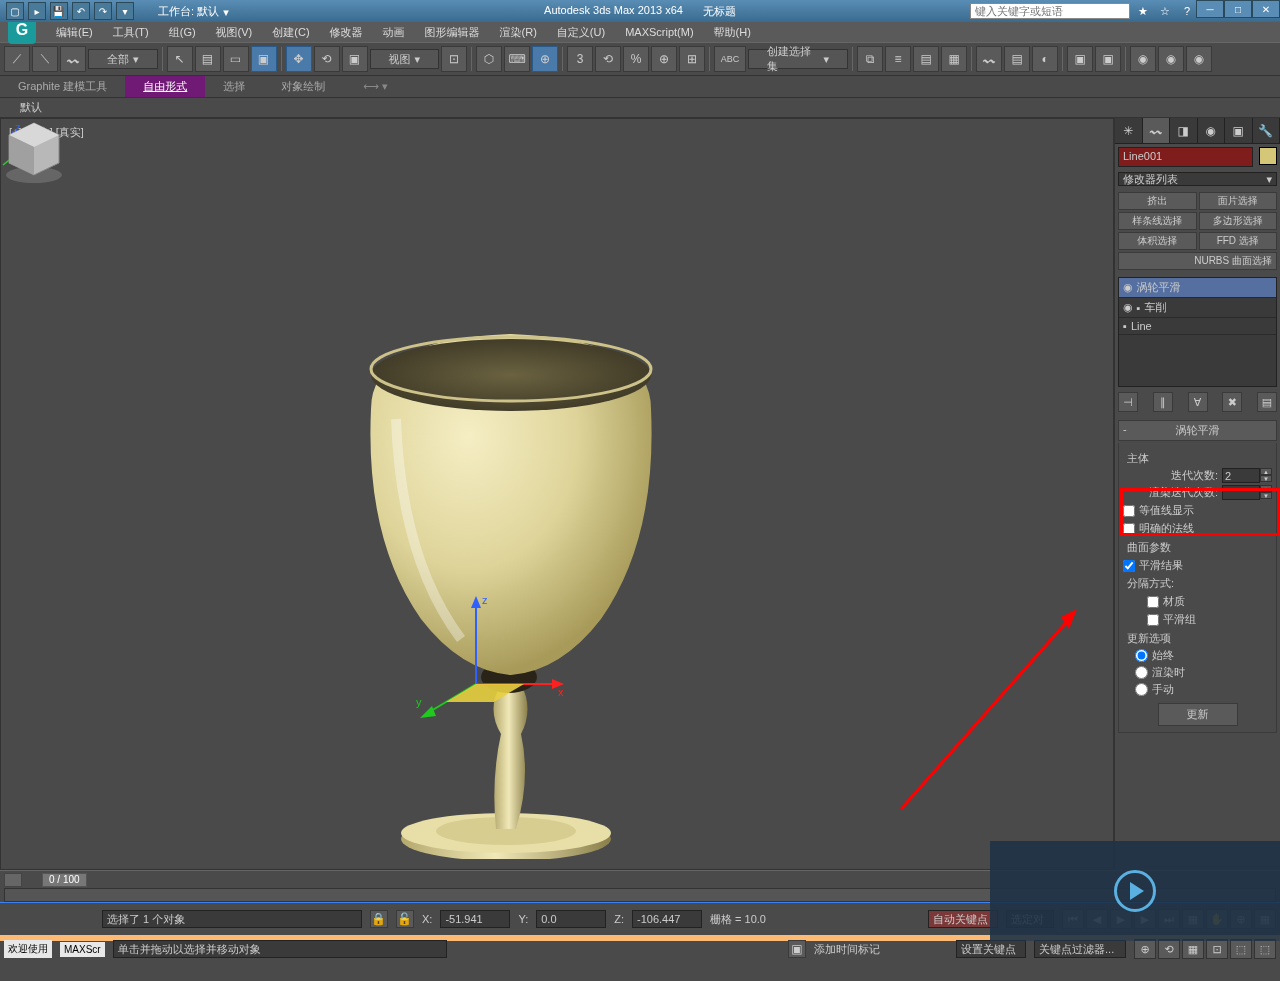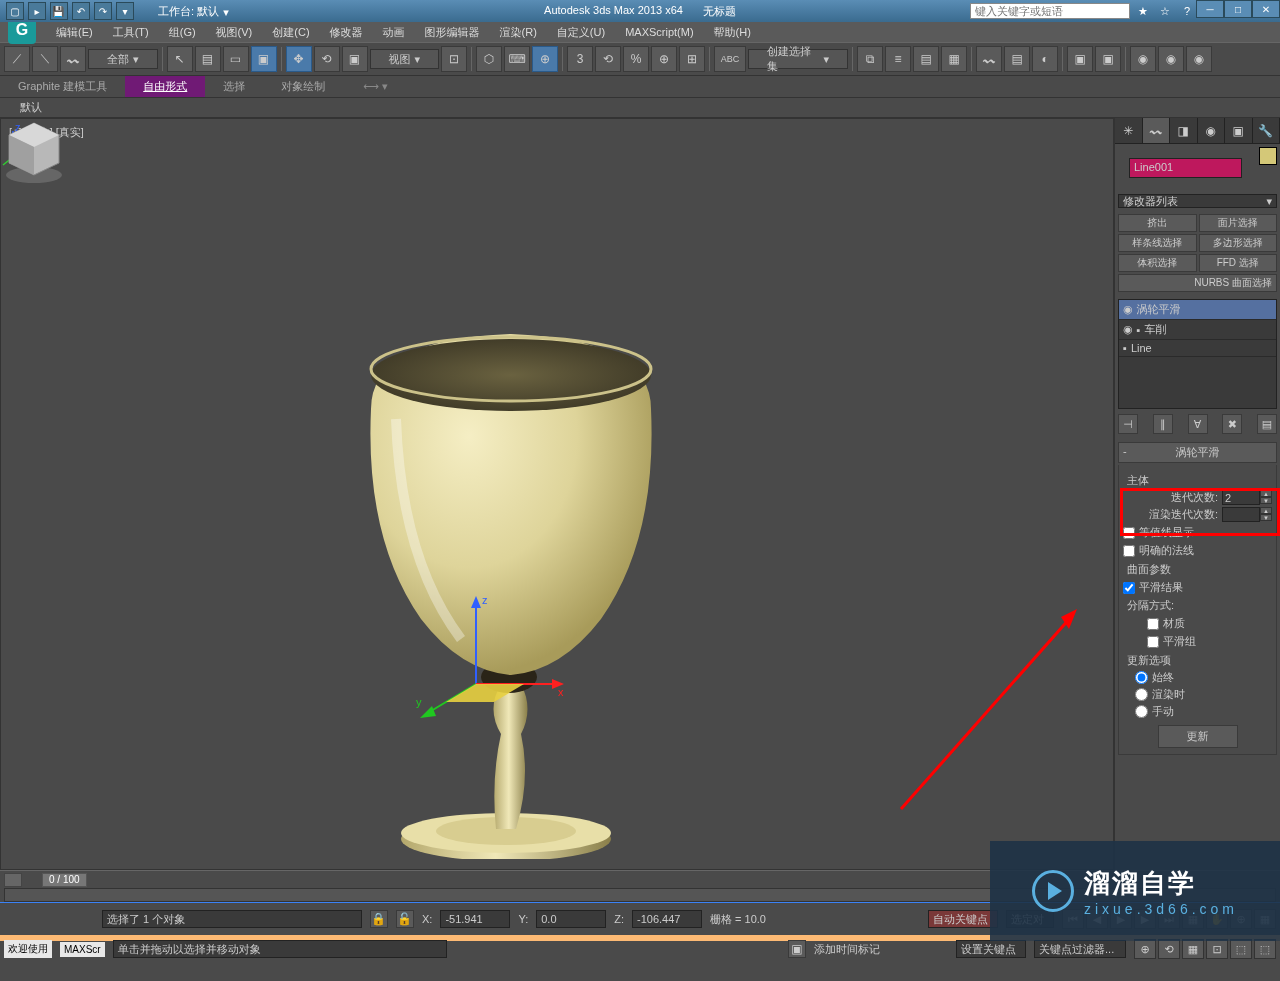--- a/index.html
+++ b/index.html
@@ -44,21 +44,21 @@
 .axis-gizmo { position: absolute; bottom: 10px; left: 12px; }
 .viewcube { position: absolute; top: 40px; right: 30px; }
 .annotation-arrow { position: absolute; }
 .annotation-box { position: absolute; border: 3px solid #ff0000; pointer-events: none; }
 
 
 .right-panel { width: 166px; background: #4a4a4a; border-left: 1px solid #333; display: flex; flex-direction: column; }
 .panel-tabs { display: flex; height: 26px; background: #3a3a3a; border-bottom: 1px solid #222; }
 .panel-tab { flex: 1; display: flex; align-items: center; justify-content: center; border-right: 1px solid #222; color: #ccc; font-size: 12px; cursor: pointer; }
 .panel-tab.active { background: #5a5a5a; }
-.obj-name { background: #be185d; height: 20px; margin: 14px; border: 1px solid #222; padding: 2px 4px; color: #ccc; }
+.obj-name { background: #7f1d1d; height: 20px; margin: 3px; border: 1px solid #222; padding: 2px 4px; color: #ccc; }
 .color-swatch { width: 18px; height: 18px; background: #d4c878; border: 1px solid #000; float: right; margin: 3px; }
 .modifier-dropdown { margin: 2px 3px; height: 14px; background: #3a3a3a; border: 1px solid #222; display: flex; align-items: center; justify-content: space-between; padding: 0 4px; color: #ccc; }
 .mod-buttons { display: grid; grid-template-columns: 1fr 1fr; gap: 2px; margin: 4px 3px; }
 .mod-btn { background: #5a5a5a; border: 1px solid #3a3a3a; height: 18px; display: flex; align-items: center; justify-content: center; color: #ccc; font-size: 10px; cursor: pointer; }
 .mod-btn.wide { grid-column: 1 / -1; text-align: right; justify-content: flex-end; padding-right: 4px; }
 .mod-stack { margin: 3px; background: #3a3a3a; border: 1px solid #222; height: 110px; }
 .mod-stack-item { padding: 2px 4px; color: #ccc; display: flex; align-items: center; gap: 4px; border-bottom: 1px solid #2a2a2a; }
 .mod-stack-item.selected { background: #5570a0; }
 .stack-tools { display: flex; gap: 2px; margin: 2px 3px; justify-content: space-between; }
 .stack-tools .tb-btn { width: 20px; height: 20px; font-size: 11px; }
@@ -449,17 +449,13 @@
     <div class="status-btn">⟲</div>
     <div class="status-btn">▦</div>
     <div class="status-btn">⊡</div>
     <div class="status-btn">⬚</div>
     <div class="status-btn">⬚</div>
   </div>
 </div>
 
 <div class="watermark">
   <div class="play"></div>
-  <div class="wm-text">
-    <div class="wm-main">溜溜自学</div>
-    <div class="wm-sub">zixue.3d66.com</div>
-  </div>
 </div>
 
 </body></html>

